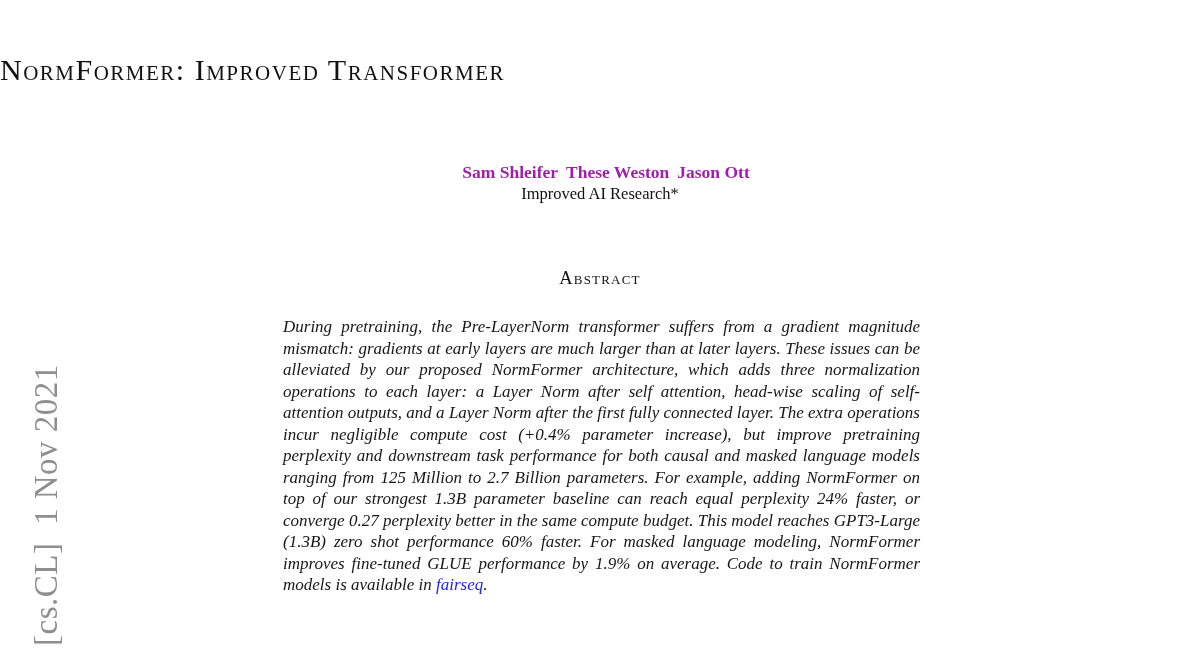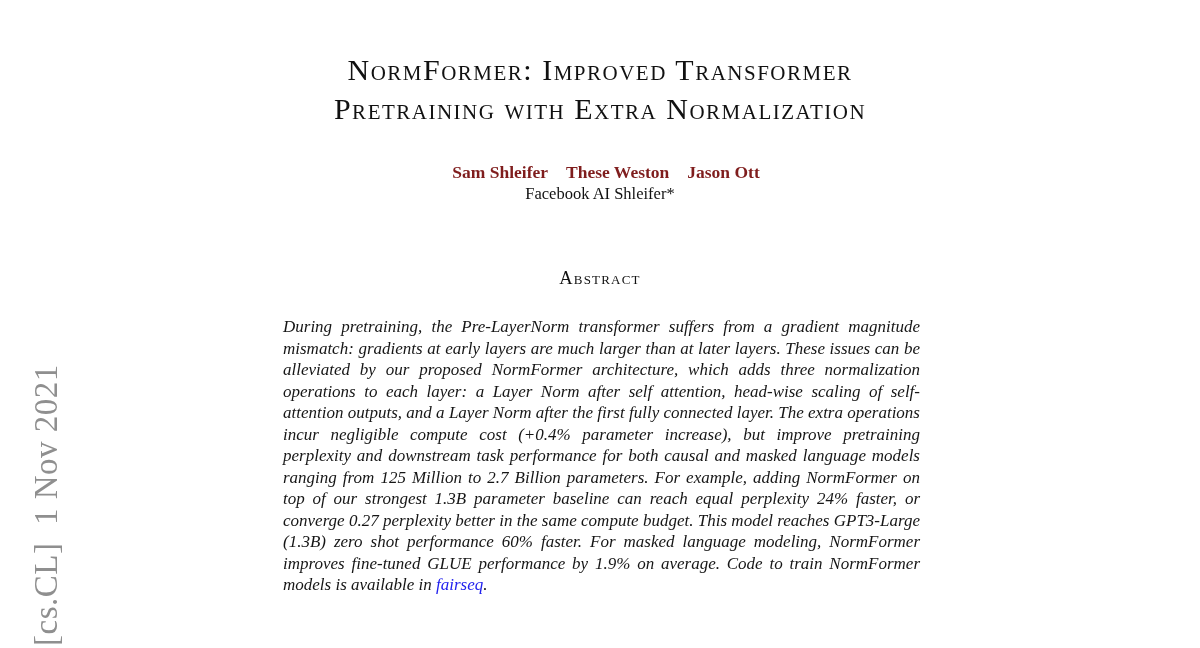--- a/index.html
+++ b/index.html
@@ -26,38 +26,37 @@
     white-space: pre;
     font-size: 33px;
     letter-spacing: 0.5px;
     color: #8f8f8f;
     font-family: "Liberation Serif", serif;
   }
 
   .paper-title {
     position: absolute;
     top: 50px; left: 0; right: 0;
-    text-align: center;
     font-variant: small-caps;
     font-size: 30px;
     line-height: 39px;
     letter-spacing: 1.5px;
     color: #111111;
     font-weight: normal;
   }
 
   .authors-row {
     position: absolute;
     top: 162px; left: 12px; right: 0;
     display: flex;
     justify-content: center;
-    gap: 18px;
+    gap: 8px;
     font-weight: bold;
     font-size: 17.5px;
-    color: #7f1d1d;
+    color: #a21caf;
   }
 
   .affiliation {
     position: absolute;
     top: 184px; left: 0; right: 0;
     text-align: center;
     font-size: 16.5px;
     color: #111111;
   }
 
@@ -89,30 +88,29 @@
 </style>
 </head>
 <body>
 
 <div class="page">
 
   <div class="arxiv-stamp">[cs.CL]  1 Nov 2021</div>
 
   <div class="paper-title">
     <div>NormFormer: Improved Transformer</div>
-    <div>Pretraining with Extra Normalization</div>
   </div>
 
   <div class="authors-row">
     <span>Sam Shleifer</span>
     <span>These Weston</span>
     <span>Jason Ott</span>
   </div>
 
-  <div class="affiliation">Facebook AI Shleifer*</div>
+  <div class="affiliation">Improved AI Research*</div>
 
   <div class="abstract-heading">Abstract</div>
 
   <div class="abstract-body">
     <span>During pretraining, the Pre-LayerNorm transformer suffers from a gradient magnitude mismatch: gradients at early layers are much larger than at later layers. These issues can be alleviated by our proposed NormFormer architecture, which adds three normalization operations to each layer: a Layer Norm after self attention, head-wise scaling of self-attention outputs, and a Layer Norm after the first fully connected layer. The extra operations incur negligible compute cost (+0.4% parameter increase), but improve pretraining perplexity and downstream task performance for both causal and masked language models ranging from 125 Million to 2.7 Billion parameters. For example, adding NormFormer on top of our strongest 1.3B parameter baseline can reach equal perplexity 24% faster, or converge 0.27 perplexity better in the same compute budget. This model reaches GPT3-Large (1.3B) zero shot performance 60% faster. For masked language modeling, NormFormer improves fine-tuned GLUE performance by 1.9% on average. Code to train NormFormer models is available in </span><a href="#">fairseq</a><span>.</span>
   </div>
 
 </div>
 
 </body></html>

